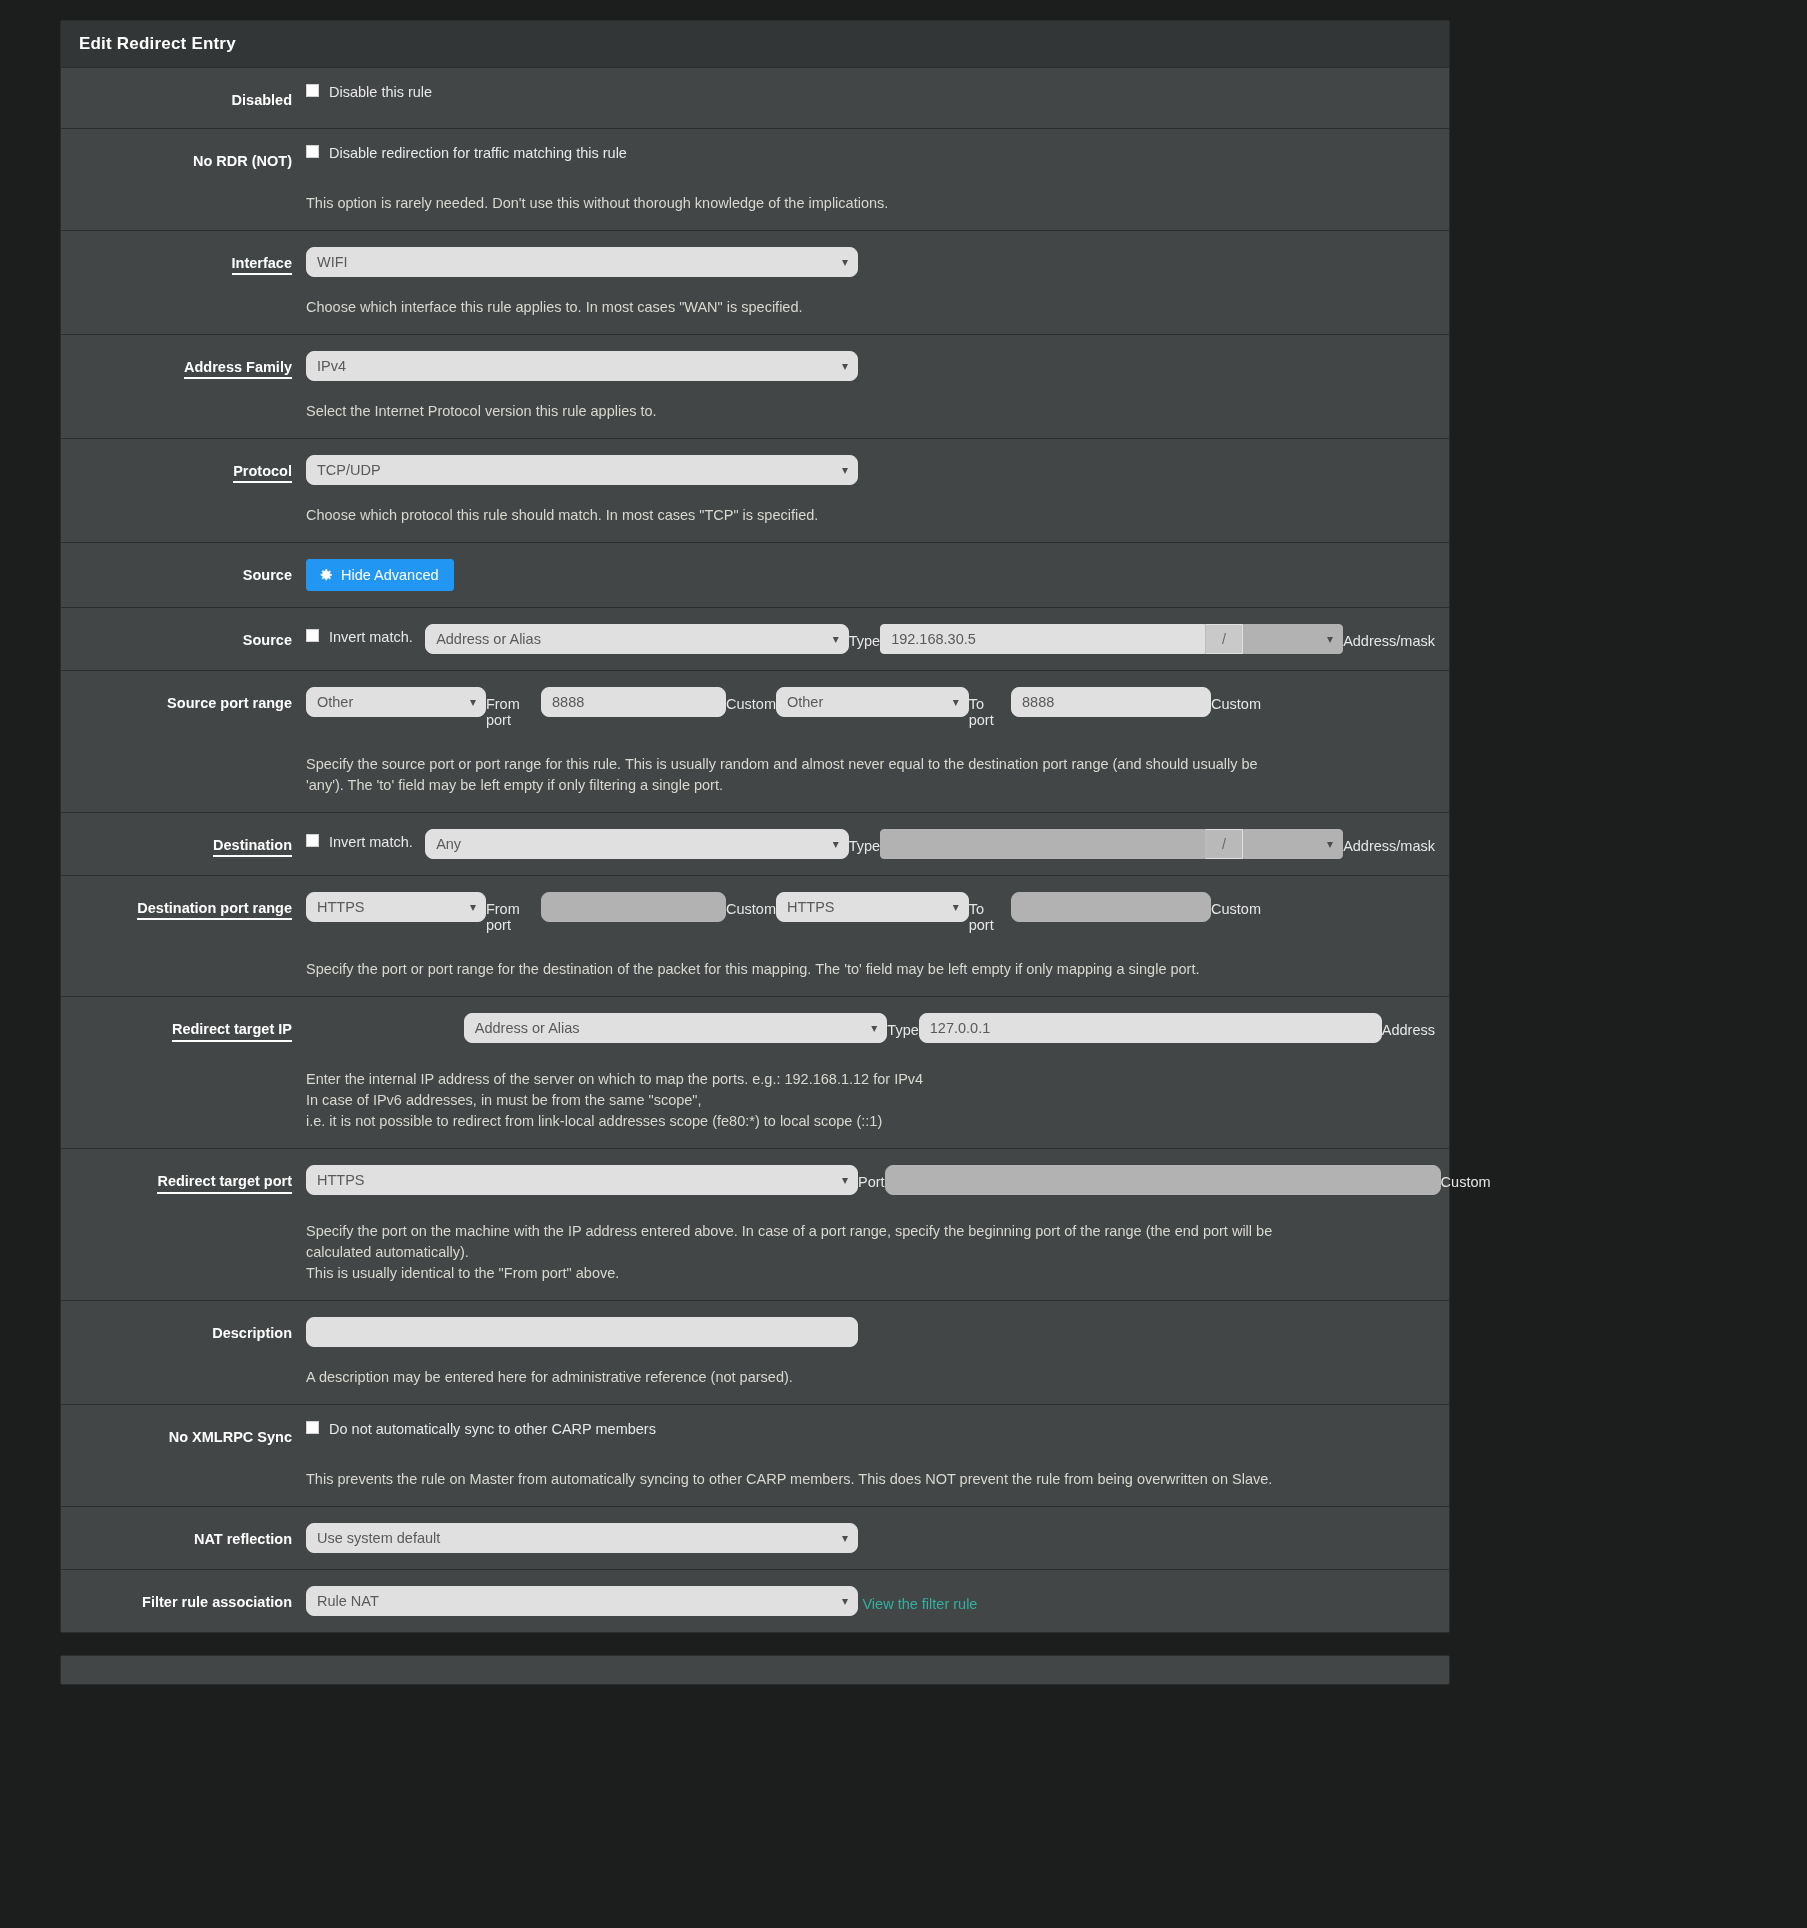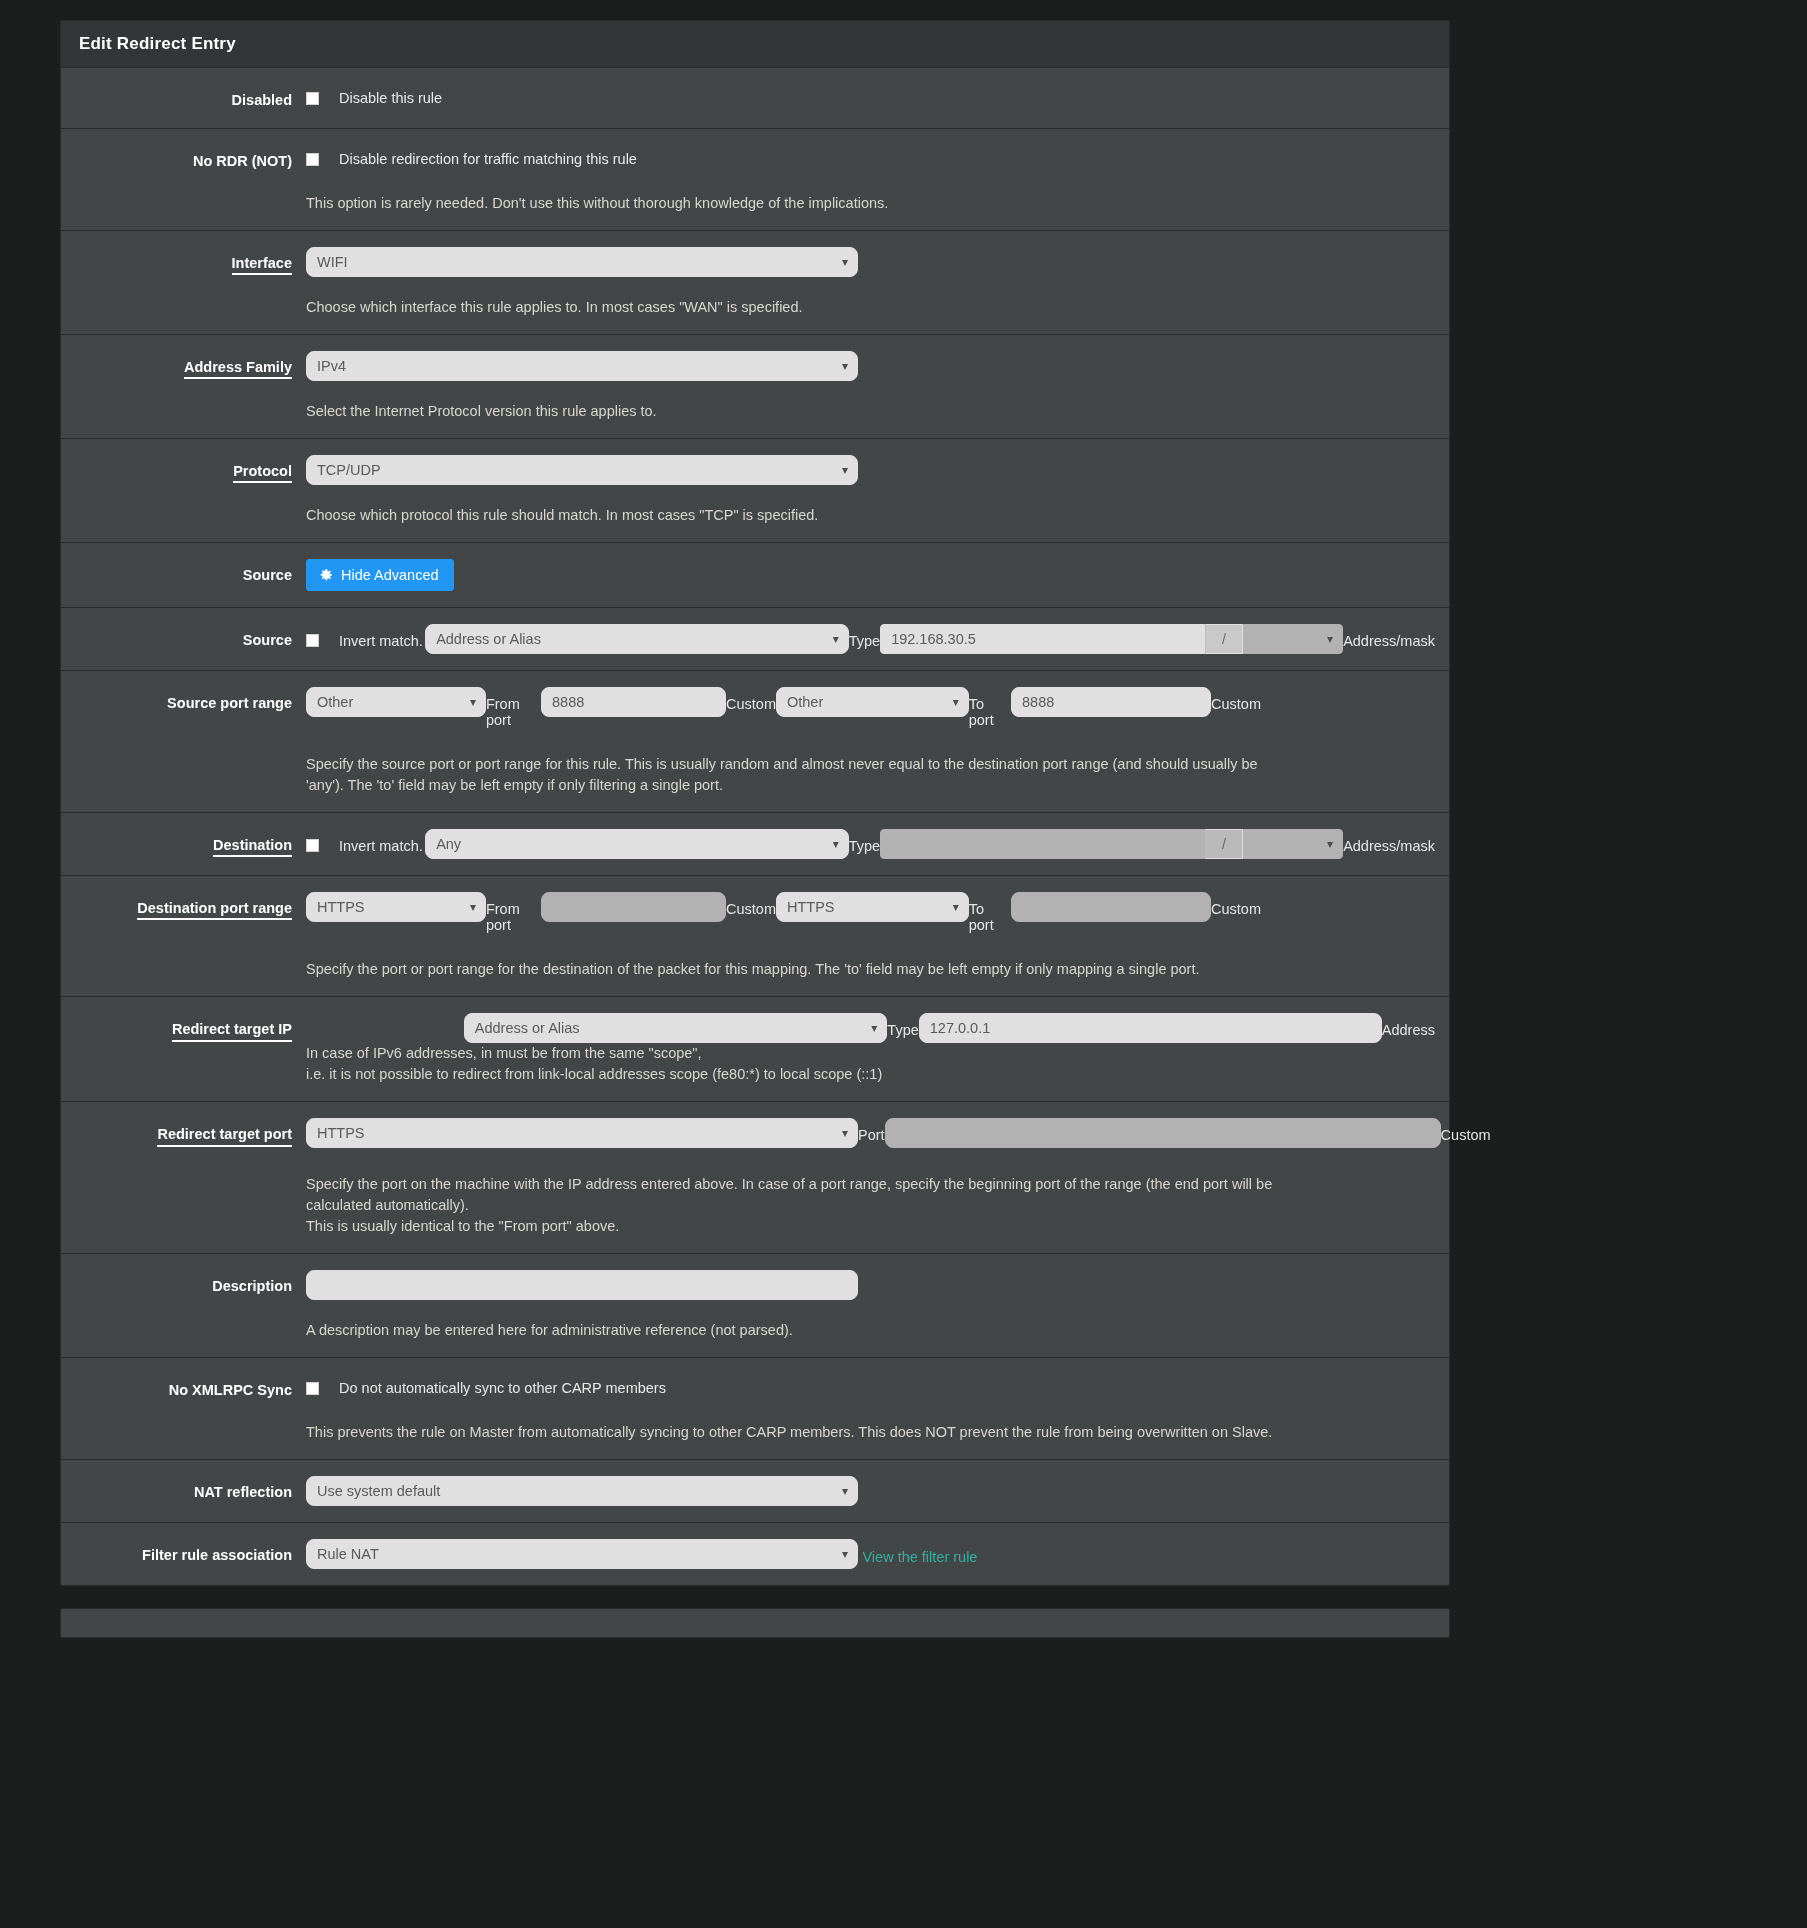--- a/index.html
+++ b/index.html
@@ -57,22 +57,21 @@
   }
 
   .ctrls {
     flex: 1 1 auto;
     padding-right: 14px;
     min-width: 0;
   }
 
   .cb-line {
     display: flex;
-    align-items: center;
-    gap: 20px;
+    gap: 10px;
     min-height: 28px;
   }
   .cbox {
     width: 13px; height: 13px;
     background: #fff;
     border: 1px solid #d0d0d0;
     flex: 0 0 13px;
     display: inline-block;
   }
   .cbtext {
@@ -393,20 +392,21 @@
                 <span>Address or Alias</span>
                 <span class="chev">▾</span>
               </div>
               <div class="sublabel">Type</div>
             </div>
             <div class="col">
               <div class="ctl" style="width:463px"><span>127.0.0.1</span></div>
               <div class="sublabel">Address</div>
             </div>
           </div>
+          <div class="help" style="margin-top:26px">Enter the internal IP address of the server on which to map the ports. e.g.: 192.168.1.12 for IPv4</div>
           <div class="help" style="margin-top:0">In case of IPv6 addresses, in must be from the same "scope",</div>
           <div class="help" style="margin-top:0">i.e. it is not possible to redirect from link-local addresses scope (fe80:*) to local scope (::1)</div>
         </div>
       </div>
 
       <div class="form-row">
         <div class="lbl"><span class="req">Redirect target port</span></div>
         <div class="ctrls">
           <div class="row-inline">
             <div class="col" style="width:585px">

